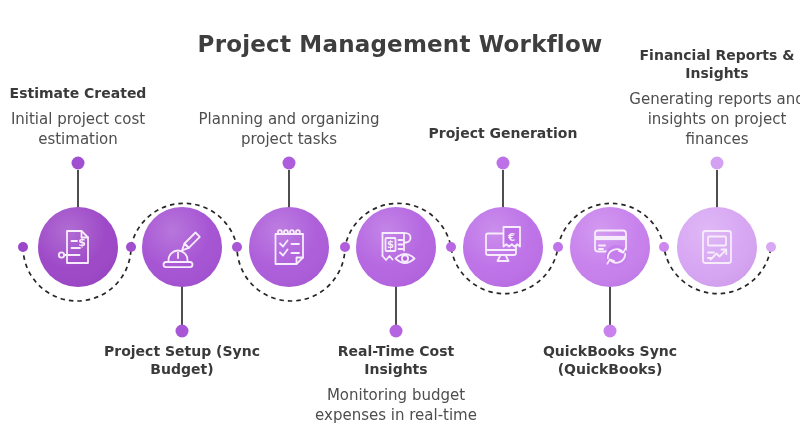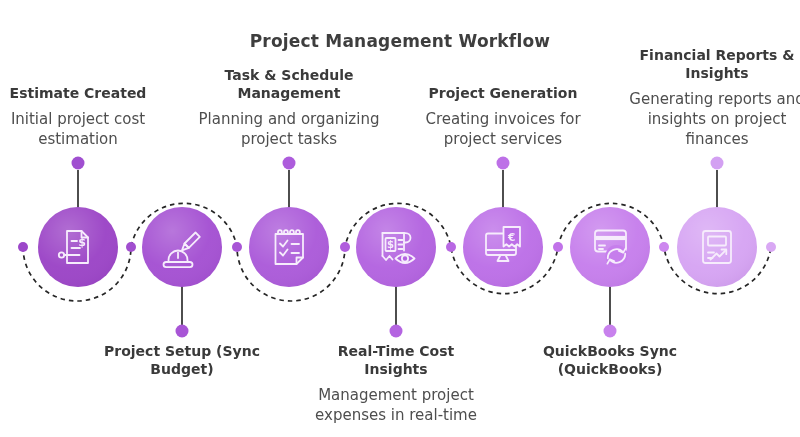--- a/index.html
+++ b/index.html
@@ -4,21 +4,21 @@
 <style>
   html,body { margin:0; padding:0; }
   body {
     width:800px; height:437px; position:relative; overflow:hidden;
     background:#ffffff;
     font-family:"DejaVu Sans","Liberation Sans",sans-serif;
   }
   .title {
     position:absolute; top:31px; left:0; width:100%;
     text-align:center; margin:0;
-    font-size:17px; font-weight:700; color:#3e3e3e; letter-spacing:.2px;
+    font-size:23px; font-weight:700; color:#3e3e3e; letter-spacing:.2px;
   }
   svg.diagram { position:absolute; left:0; top:0; }
   .label { position:absolute; transform:translateX(-50%); text-align:center; }
   .label .t {
     font-size:14px; font-weight:700; color:#3a3a3a;
     line-height:1.28; margin:0 auto 6px;
   }
   .label .d {
     font-size:15px; color:#4e4e4e; line-height:1.34; margin:0;
   }
@@ -168,30 +168,28 @@
 </svg>
 
 <div class="label above" style="left:78px">
   <h3 class="t">Estimate Created</h3>
   <p class="d">Initial project cost estimation</p>
 </div>
 <div class="label below" style="left:182px">
   <h3 class="t">Project Setup (Sync Budget)</h3>
 </div>
 <div class="label above" style="left:289px">
-  <h3 class="t">Task &amp; Schedule Management</h3>
   <p class="d">Planning and organizing project tasks</p>
 </div>
 <div class="label below" style="left:396px">
   <h3 class="t">Real-Time Cost Insights</h3>
-  <p class="d">Management project expenses in real-time</p>
+  <p class="d">Monitoring budget expenses in real-time</p>
 </div>
 <div class="label above" style="left:503px">
   <h3 class="t">Project Generation</h3>
-  <p class="d">Creating invoices for project services</p>
 </div>
 <div class="label below" style="left:610px">
   <h3 class="t">QuickBooks Sync (QuickBooks)</h3>
 </div>
 <div class="label above" style="left:717px">
   <h3 class="t">Financial Reports &amp; Insights</h3>
   <p class="d">Generating reports and insights on project finances</p>
 </div>
 
 </body></html>

